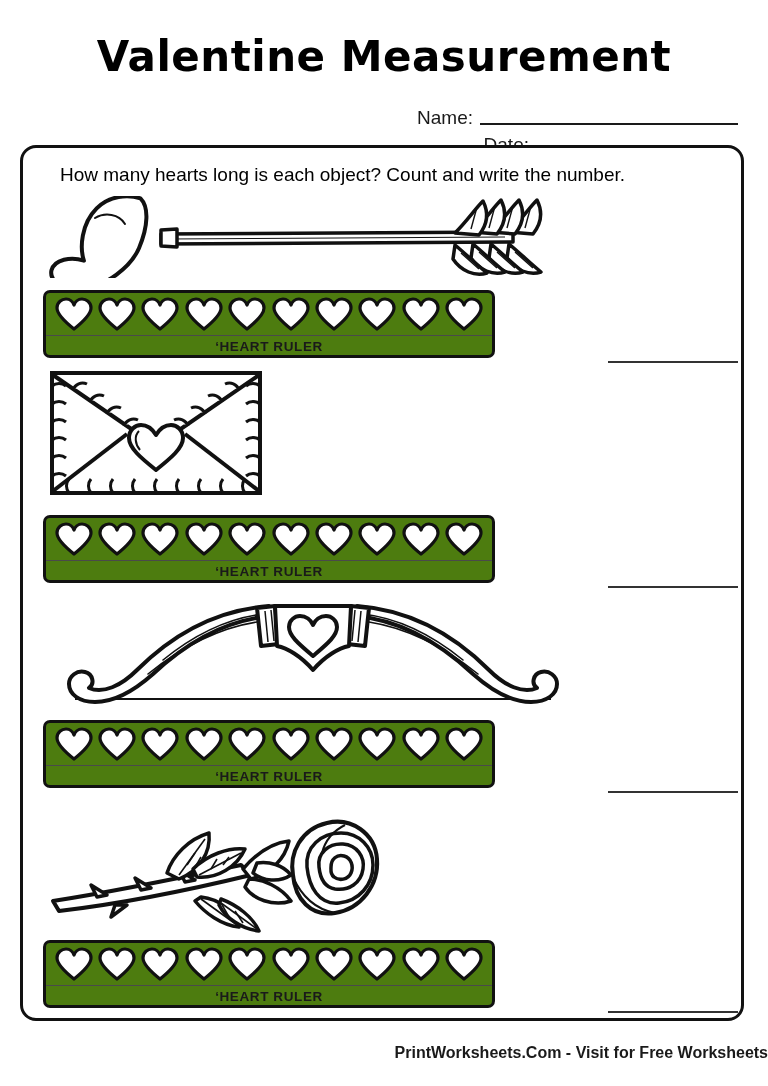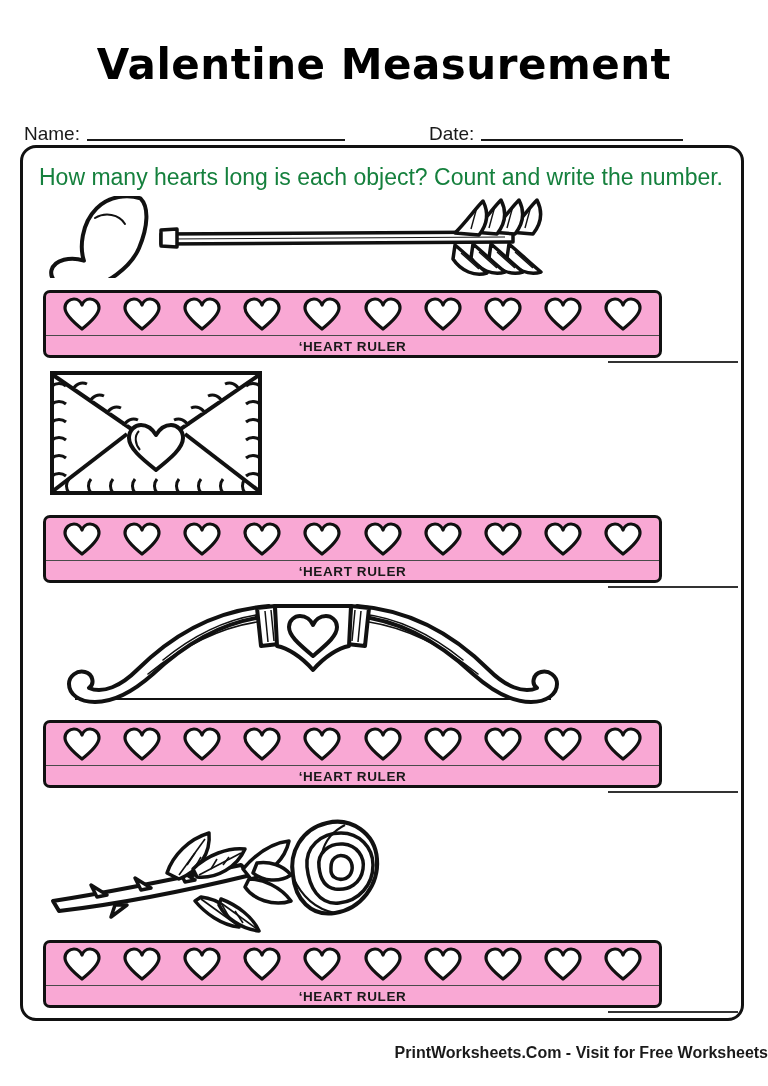--- a/index.html
+++ b/index.html
@@ -17,30 +17,31 @@
   }
 
   
   .page-title {
     text-align: center;
     font-family: "DejaVu Sans", sans-serif;
     font-weight: bold;
     font-size: 42px;
     letter-spacing: 0.5px;
     color: #000000;
-    margin: 12px;
+    margin: 4px;
     padding-top: 32px;
     line-height: 1;
   }
 
   .namedate-row {
     display: flex;
     align-items: flex-end;
-    padding: 26px 30px 0 24px;
-    gap: 0;
+    padding: 26px 30px 0 70px;
+    gap: 8px;
+    flex-direction: column;
   }
   .nd-group {
     display: flex;
     align-items: flex-end;
   }
   .nd-label {
     font-size: 19px;
     color: #1a1a1a;
     white-space: nowrap;
     line-height: 1;
@@ -63,48 +64,48 @@
     width: 724px;
     height: 876px;
     border: 3px solid #111111;
     border-radius: 16px;
     box-sizing: border-box;
     background: #ffffff;
   }
 
   .instruction {
     position: absolute;
-    left: 16px;
+    left: 37px;
     top: 16px;
-    font-size: 23px;
-    color: #15803d;
+    font-size: 19px;
+    color: #000000;
     white-space: nowrap;
   }
 
   
   .problem {
     position: absolute;
     left: 0;
     width: 100%;
   }
   .object-area {
     position: absolute;
     left: 20px;
   }
 
   
   .ruler {
     position: absolute;
     left: 20px;
-    width: 619px;
+    width: 452px;
     height: 68px;
     border: 3px solid #111111;
     border-radius: 7px;
     box-sizing: border-box;
-    background: #f9a8d4;
+    background: #4d7c0f;
   }
   .ruler-hearts {
     height: 43px;
     display: flex;
     align-items: center;
     justify-content: space-around;
     padding: 0 6px;
     box-sizing: border-box;
     border-bottom: 1.5px solid #4a4a4a;
   }

